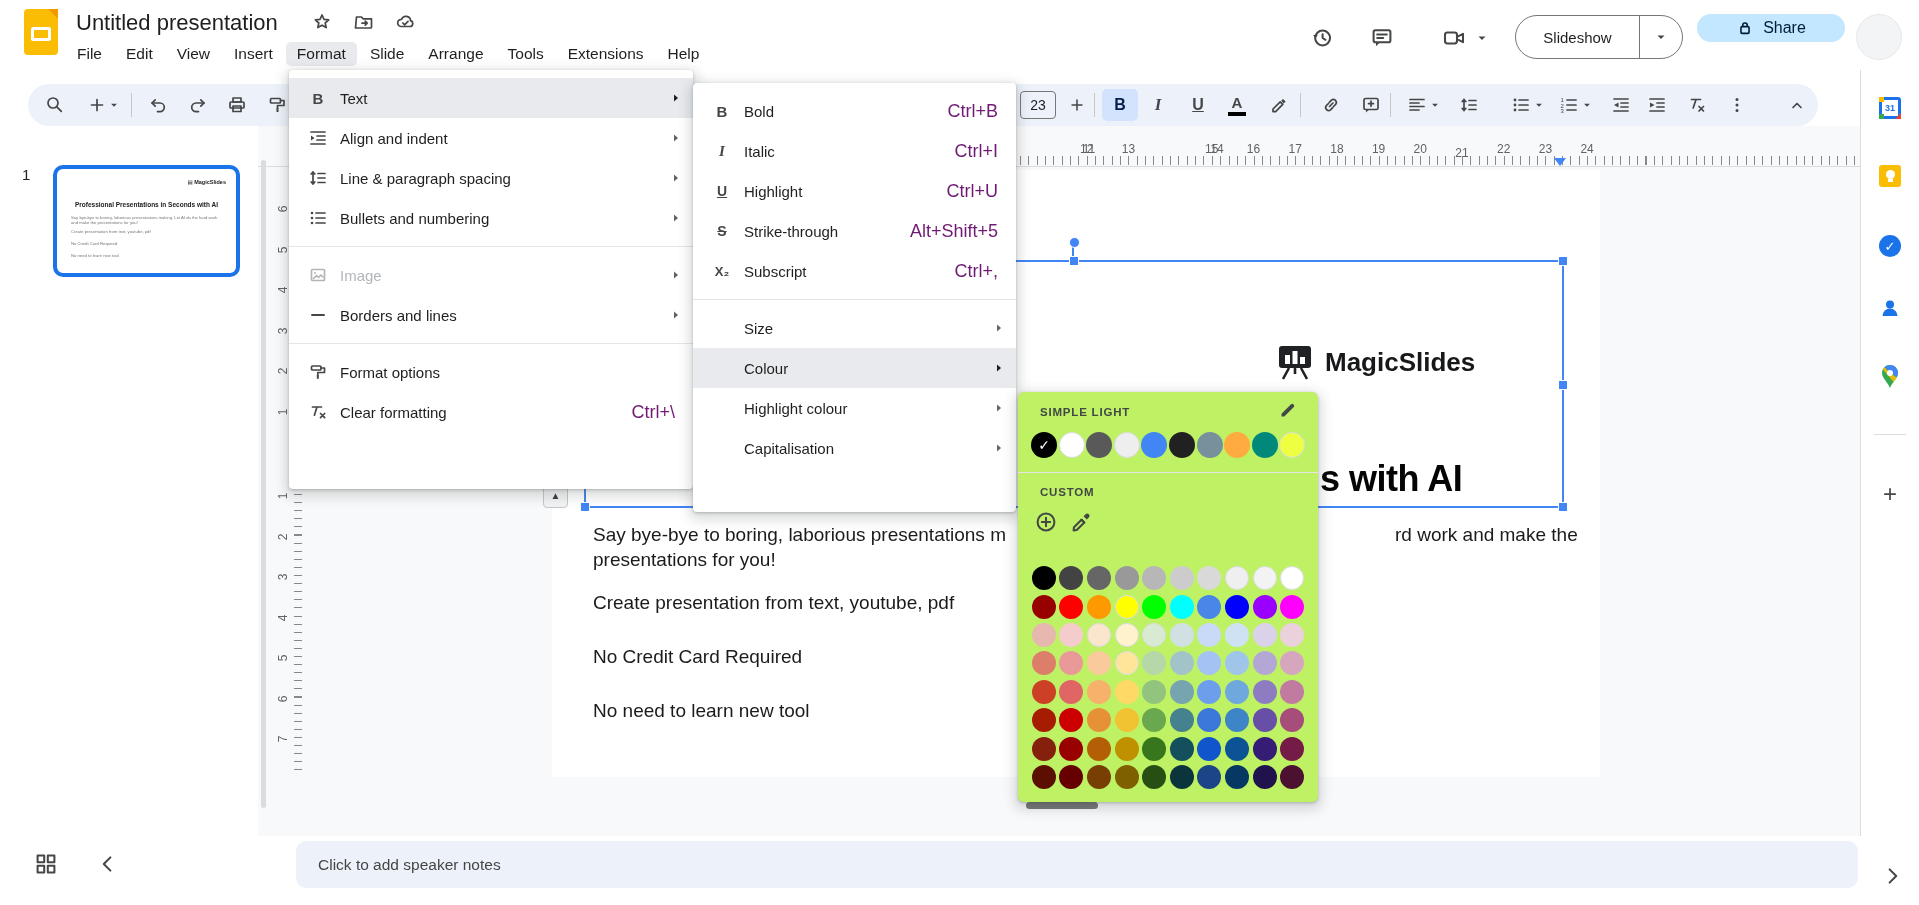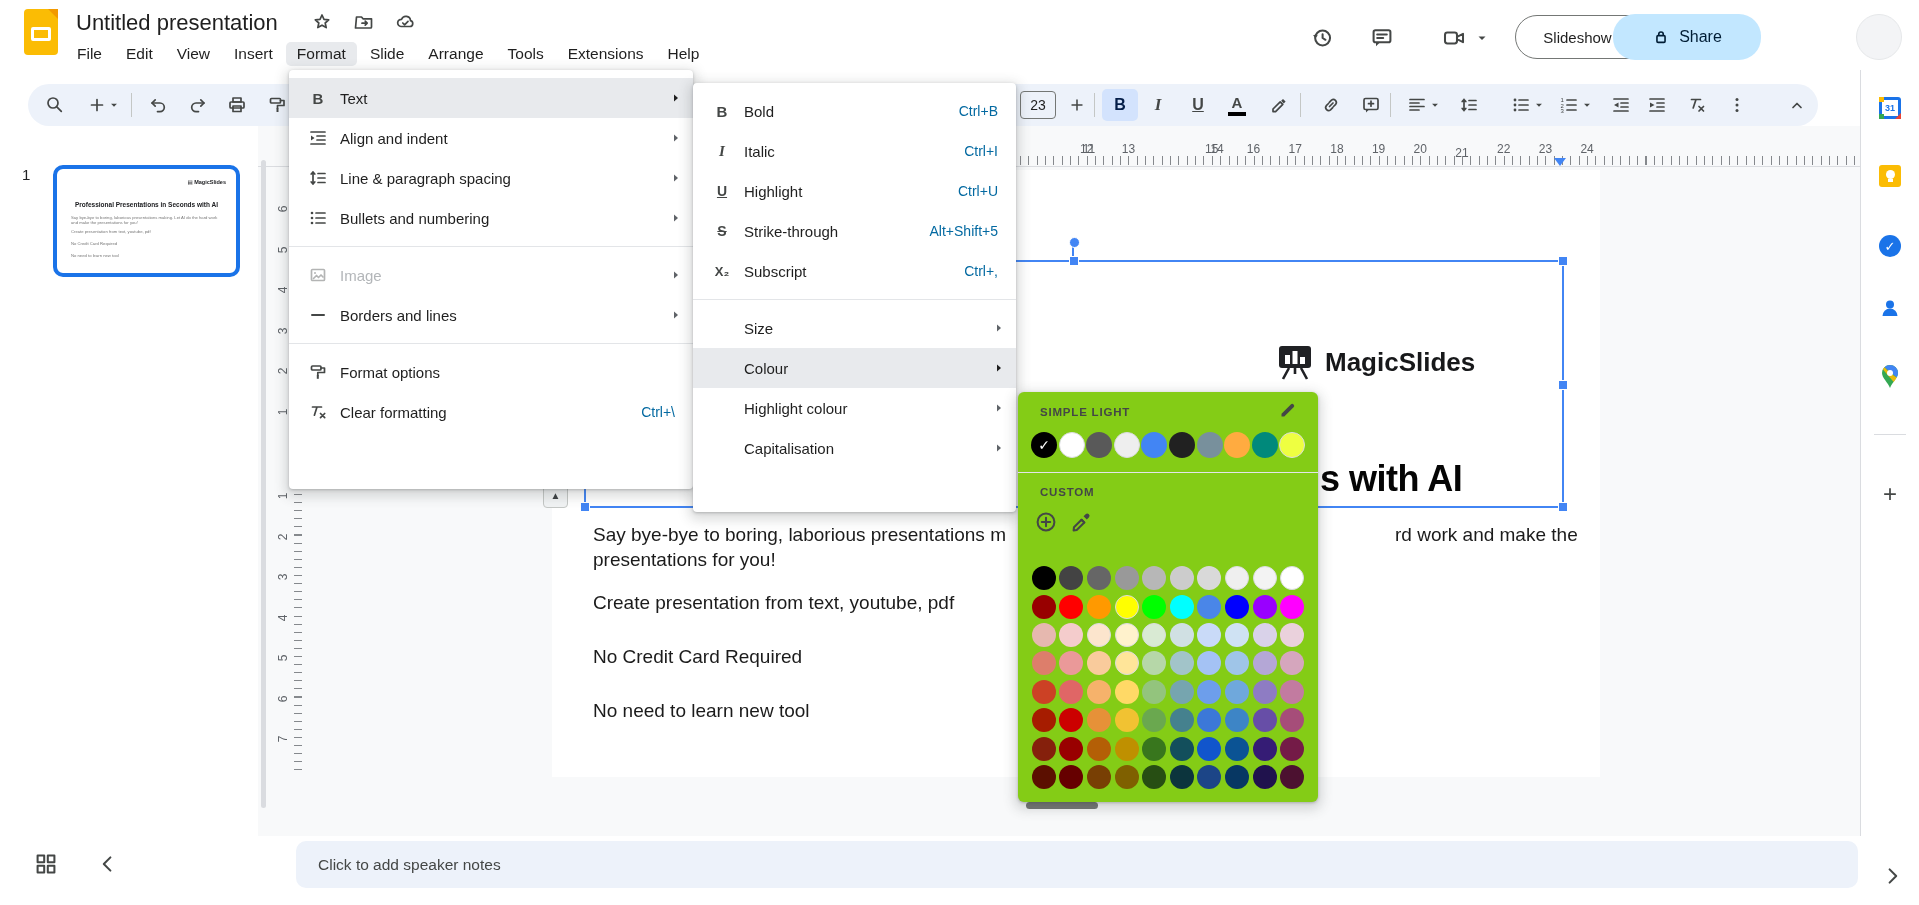--- a/index.html
+++ b/index.html
@@ -22,26 +22,26 @@
   .tb-div{position:absolute;top:9px;width:1px;height:24px;background:#c4c7c5;}
   .tb-txt{font-weight:700;font-size:15px;color:#444746;}
   
   .gmenu{background:#fff;border-radius:4px;box-shadow:0 1px 3px rgba(60,64,67,.3),0 4px 12px 4px rgba(60,64,67,.18);z-index:40;padding:8px 0;box-sizing:border-box;}
   .mi{display:flex;align-items:center;height:40px;font-size:15px;color:#1f1f1f;position:relative;}
   .mi.active{background:#e8eaed;}
   .mi.disabled{color:#b3b6b9;}
   .mi.disabled .ico{opacity:.4;}
   .mi .mic{width:30px;margin-left:14px;display:flex;justify-content:center;}
   .mi .mil{flex:1;margin-left:7px;white-space:nowrap;}
-  .mi .mis{font-size:14px;color:#0369a1;margin-right:18px;}
+  .mi .mis{font-size:18px;color:#701a75;margin-right:18px;}
   .mi .mia{margin-right:12px;color:#5f6368;display:flex;}
   .mi.active .mia{color:#1f1f1f;}
   .mdiv{height:1px;background:#e3e5e8;margin:8px 0;}
   
-  .cpanel{background:#84cc16;border-radius:6px;box-shadow:0 1px 3px rgba(60,64,67,.3),0 4px 12px 4px rgba(60,64,67,.18);z-index:41;}
+  .cpanel{background:#bef264;border-radius:6px;box-shadow:0 1px 3px rgba(60,64,67,.3),0 4px 12px 4px rgba(60,64,67,.18);z-index:41;}
   .sec-label{font-size:11.5px;font-weight:700;letter-spacing:.8px;color:#444746;}
   .swatch{border-radius:50%;box-sizing:border-box;display:flex;align-items:center;justify-content:center;}
   .gridwrap{display:grid;grid-template-columns:repeat(10,27.6px);grid-auto-rows:28.4px;align-items:center;justify-items:center;}
   
   .rnum{position:absolute;font-size:12px;color:#5f6368;width:22px;text-align:center;}
   .vnum{position:absolute;font-size:12px;color:#5f6368;width:22px;text-align:center;transform:rotate(-90deg);}
   
   .sel-edge{position:absolute;background:#4285f4;z-index:5;}
   .sel-h{position:absolute;width:8px;height:8px;background:#4285f4;border:1px solid #fff;z-index:6;}
   .sidebar-ic{position:absolute;left:1878px;width:24px;height:24px;display:flex;align-items:center;justify-content:center;}
@@ -207,21 +207,21 @@
     <div style="flex:1;display:flex;align-items:center;justify-content:center;font-size:15px;color:#1f1f1f;height:100%;">
         <span>Slideshow</span>
       </div>
     <div style="width:1px;height:100%;background:#747775;"></div>
     <div style="width:42px;height:100%;display:flex;align-items:center;justify-content:center;">
       <svg width="12" height="12" viewBox="0 0 12 12">
           <path class="fl" d="M2.5 4.5l3.5 3.5 3.5-3.5z"></path>
         </svg>
     </div>
   </div>
-  <div class="abs pill-btn" style="left:1613px;top:14px;width:148px;height:46px;background:#c2e7ff;justify-content:center;gap:9px;">
+  <div class="abs pill-btn" style="left:1697px;top:14px;width:148px;height:28px;background:#c2e7ff;justify-content:center;gap:9px;">
     <span class="ico">
         <svg width="18" height="18" viewBox="0 0 20 20">
           <rect x="5.5" y="8.5" width="9" height="7.5" rx="1.2" fill="none" stroke="#001d35" stroke-width="1.8"></rect>
           <path d="M7.5 8.5V7a2.5 2.5 0 0 1 5 0v1.5" fill="none" stroke="#001d35" stroke-width="1.8"></path>
         </svg>
       </span>
     <span style="font-size:16px;color:#001d35;">Share</span>
   </div>
   <div class="abs" style="left:1856px;top:14px;width:46px;height:46px;border-radius:50%;background:#f3f4f6;border:1px solid #e6e8ea;box-sizing:border-box;"></div>
 

